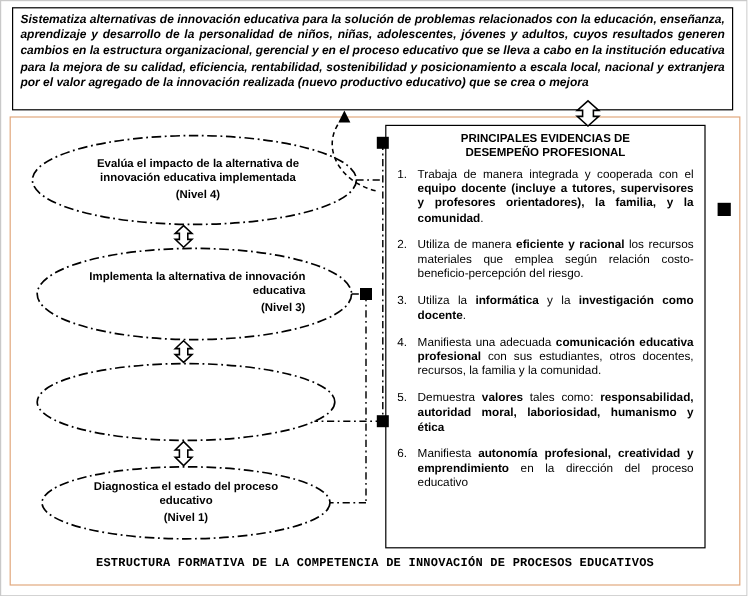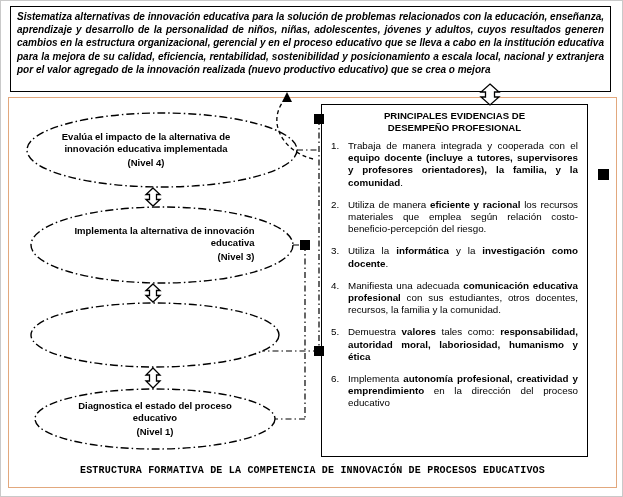--- a/index.html
+++ b/index.html
@@ -36,21 +36,21 @@
     width:190px;margin:0 auto 7px auto;
   }
   .ev-item{display:flex;margin-bottom:10px;font-size:9.8px;line-height:12.2px;}
   .ev-num{flex:0 0 17px;}
   .ev-text{flex:1;text-align:justify;}
   .ev-text b{font-weight:bold;}
   .etext{
     position:absolute;transform:translate(-50%,-50%);text-align:center;
     font-weight:bold;font-size:9.5px;line-height:11.6px;
   }
-  .e1{left:145px;top:149px;width:178px;}
+  .e1{left:164px;top:149px;width:178px;}
   .e2{left:161px;top:243px;width:185px;text-align:right;}
   .e3{left:154px;top:334px;width:155px;}
   .e4{left:154px;top:418px;width:165px;}
   .elevel{margin-top:3px;}
   .e2 .elevel{}
   .caption{
     position:absolute;left:7px;top:464px;width:609px;text-align:center;
     font-weight:bold;font-size:10px;letter-spacing:0.2px;font-family:Liberation Mono, monospace;
   }
 </style>
@@ -92,21 +92,21 @@
         <div class="ev-item">
           <span class="ev-num">4.</span>
           <span class="ev-text"><span>Manifiesta una adecuada </span><b>comunicación educativa profesional</b><span> con sus estudiantes, otros docentes, recursos, la familia y la comunidad.</span></span>
         </div>
         <div class="ev-item">
           <span class="ev-num">5.</span>
           <span class="ev-text"><span>Demuestra </span><b>valores</b><span> tales como: </span><b>responsabilidad, autoridad moral, laboriosidad, humanismo y ética</b></span>
         </div>
         <div class="ev-item">
           <span class="ev-num">6.</span>
-          <span class="ev-text"><span>Implementa </span><b>autonomía profesional, creatividad y emprendimiento</b><span> en la dirección del proceso educativo</span></span>
+          <span class="ev-text"><span>Manifiesta </span><b>autonomía profesional, creatividad y emprendimiento</b><span> en la dirección del proceso educativo</span></span>
         </div>
       </div>
   </div>
 
   <div class="etext e1">
     <div class="elabel">Evalúa el impacto de la alternativa de innovación educativa implementada</div>
     <div class="elevel">(Nivel 4)</div>
   </div>
   <div class="etext e2">
     <div class="elabel">Implementa la alternativa de innovación educativa</div>

